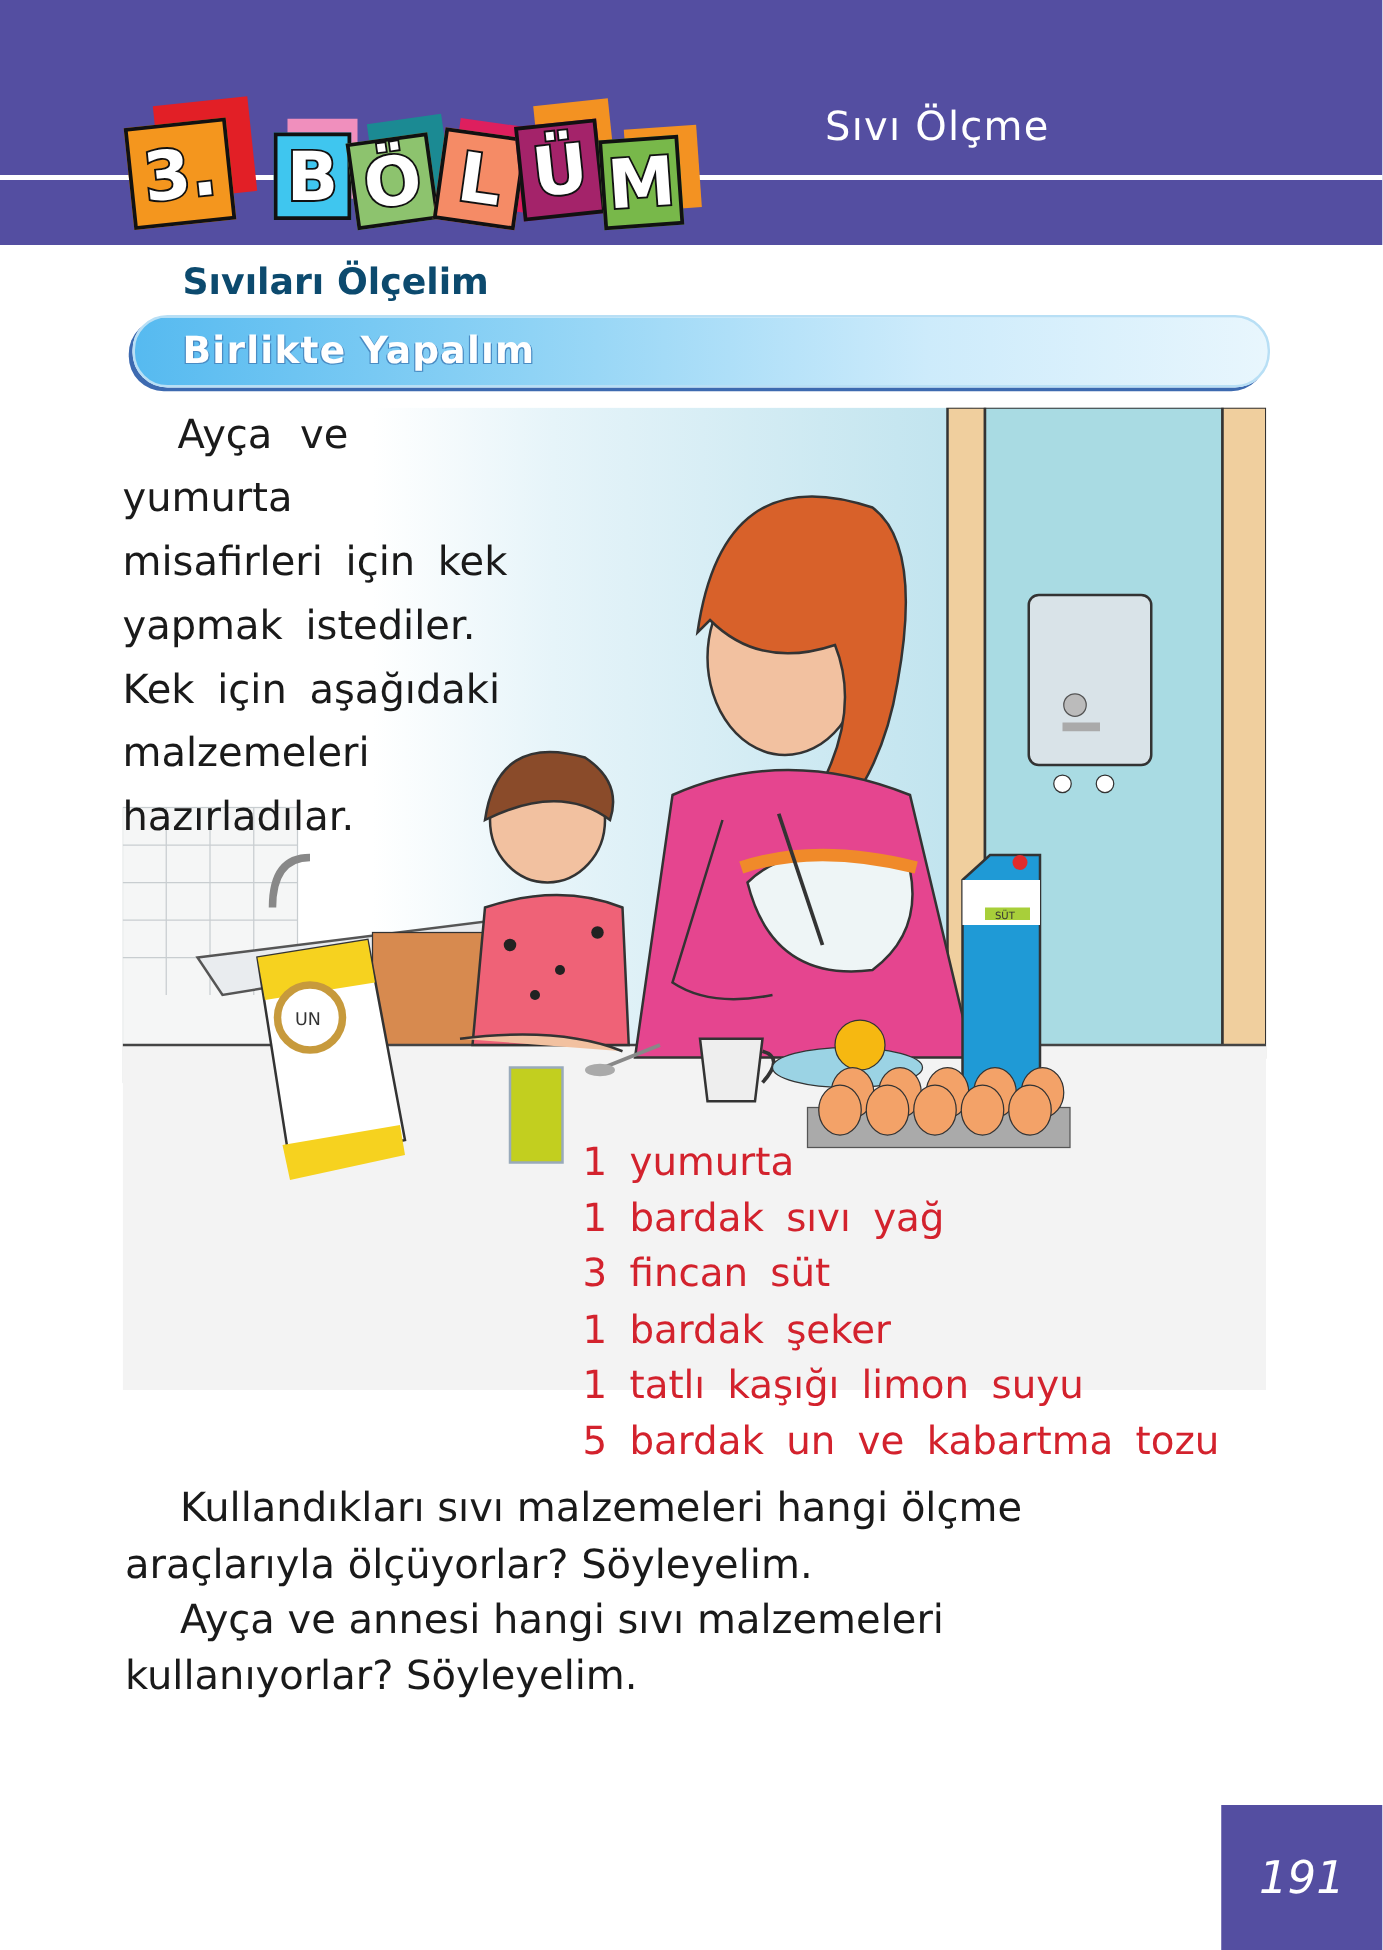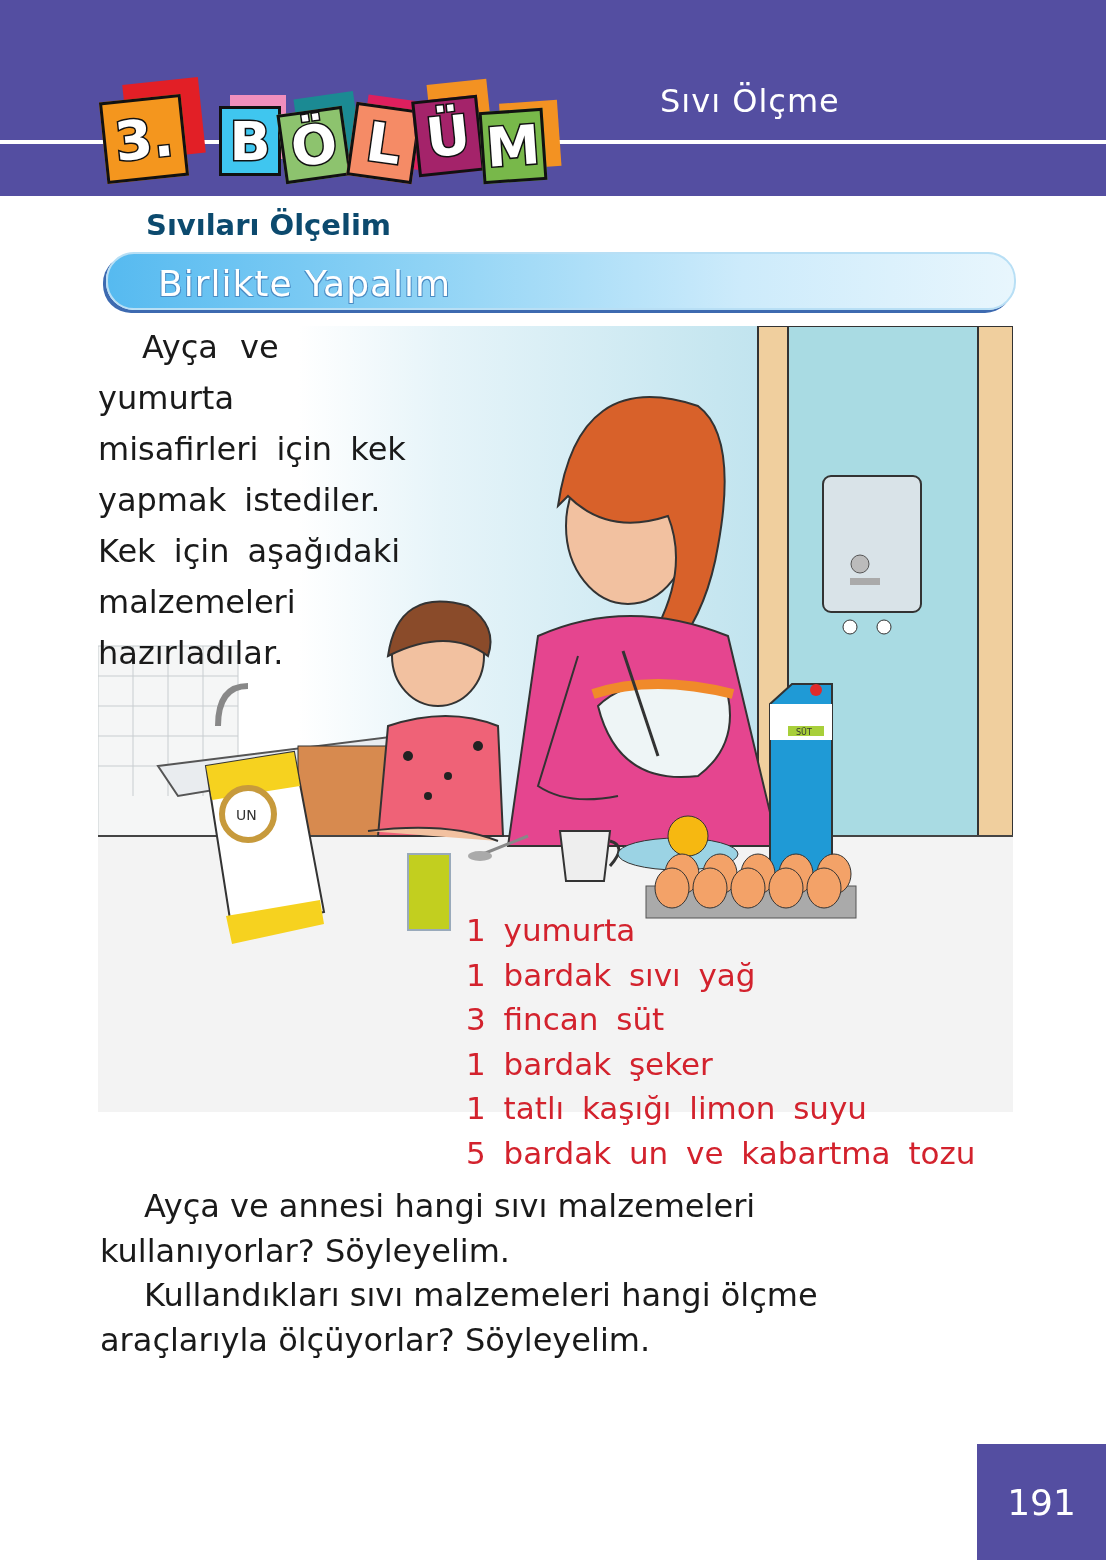--- a/index.html
+++ b/index.html
@@ -5,29 +5,29 @@
   html,body{margin:0;padding:0;}
   body{width:1106px;height:1560px;position:relative;background:#ffffff;overflow:hidden;font-family:"DejaVu Sans","Liberation Sans",sans-serif;}
   .header{position:absolute;left:0;top:0;width:1106px;height:196px;background:#544ea1;}
   .header-line{position:absolute;left:0;top:140px;width:1106px;height:4px;background:#ffffff;}
   .cubes{position:absolute;left:95px;top:60px;width:490px;height:150px;}
   .cube{position:absolute;border:3px solid #111;box-sizing:border-box;display:flex;align-items:center;justify-content:center;}
   .cube span{font-family:"DejaVu Sans",sans-serif;font-weight:bold;color:#fff;font-size:54px;-webkit-text-stroke:3px #111;paint-order:stroke fill;}
   .chapter-title{position:absolute;left:640px;top:82px;color:#ffffff;font-size:32px;letter-spacing:1px;margin-left:20px;}
   .section-title{position:absolute;left:146px;top:208px;color:#0c4a6e;font-size:29px;font-weight:bold;}
   .banner{position:absolute;left:106px;top:252px;width:910px;height:58px;border-radius:28px;background:linear-gradient(90deg,#56baf0 0%,#8fd3f5 35%,#cdebfb 70%,#e8f6fd 100%);border:2px solid #b8dff5;box-shadow:-3px 3px 0 #3d6ab0;box-sizing:border-box;}
-  .banner-text{position:absolute;left:38px;top:9px;color:#ffffff;font-size:36px;font-weight:normal;text-shadow:1px 1px 0 #4a8cc4,-1px 1px 0 #4a8cc4;letter-spacing:1px;margin-left:12px;}
+  .banner-text{position:absolute;left:38px;top:9px;color:#ffffff;font-size:30px;font-weight:bold;text-shadow:1px 1px 0 #4a8cc4,-1px 1px 0 #4a8cc4;letter-spacing:1px;}
   .intro{position:absolute;left:98px;top:322px;width:316px;font-size:32px;line-height:51px;color:#1a1a1a;}
   .intro p{margin:0;}
   .illus{position:absolute;left:98px;top:326px;width:915px;height:786px;overflow:hidden;}
   .recipe{position:absolute;left:466px;top:908px;color:#d3222d;font-size:31px;line-height:44.5px;}
   .recipe div{white-space:nowrap;word-spacing:8px;}
   .questions{position:absolute;left:100px;top:1184px;width:780px;font-size:32px;line-height:44.5px;color:#1a1a1a;}
   .questions p{margin:0;text-indent:44px;}
-  .page-num{position:absolute;left:977px;top:1444px;width:129px;height:116px;background:#544ea1;color:#ffffff;font-size:36px;display:flex;align-items:center;justify-content:center;}
+  .page-num{position:absolute;left:977px;top:1444px;width:129px;height:116px;background:#544ea1;color:#ffffff;font-size:36px;display:flex;align-items:center;justify-content:center;font-style:italic;}
 </style>
 </head>
 <body>
 
 <div class="header">
   <div class="header-line"></div>
 
   <div class="cubes">
     <div class="cube" style="left:8px;top:38px;width:82px;height:82px;background:#f4961e;transform:rotate(-6deg);box-shadow:22px -18px 0 -3px #e21f26;">
       <span>3.</span>
@@ -176,17 +176,17 @@
 <div class="recipe">
   <div>1 yumurta</div>
   <div>1 bardak sıvı yağ</div>
   <div>3 fincan süt</div>
   <div>1 bardak şeker</div>
   <div>1 tatlı kaşığı limon suyu</div>
   <div>5 bardak un ve kabartma tozu</div>
 </div>
 
 <div class="questions">
+  <p>Kullandıkları sıvı malzemeleri hangi ölçme araçlarıyla ölçüyorlar? Söyleyelim.</p>
   <p>Ayça ve annesi hangi sıvı malzemeleri kullanıyorlar? Söyleyelim.</p>
-  <p>Kullandıkları sıvı malzemeleri hangi ölçme araçlarıyla ölçüyorlar? Söyleyelim.</p>
 </div>
 
 <div class="page-num">191</div>
 
 </body></html>

